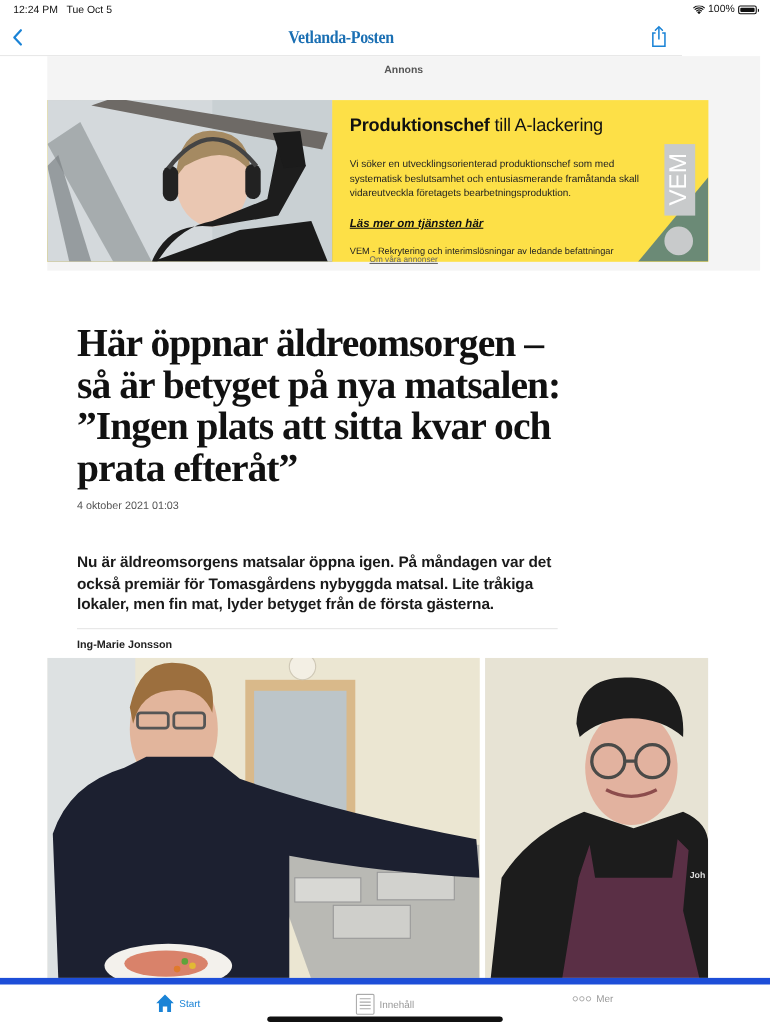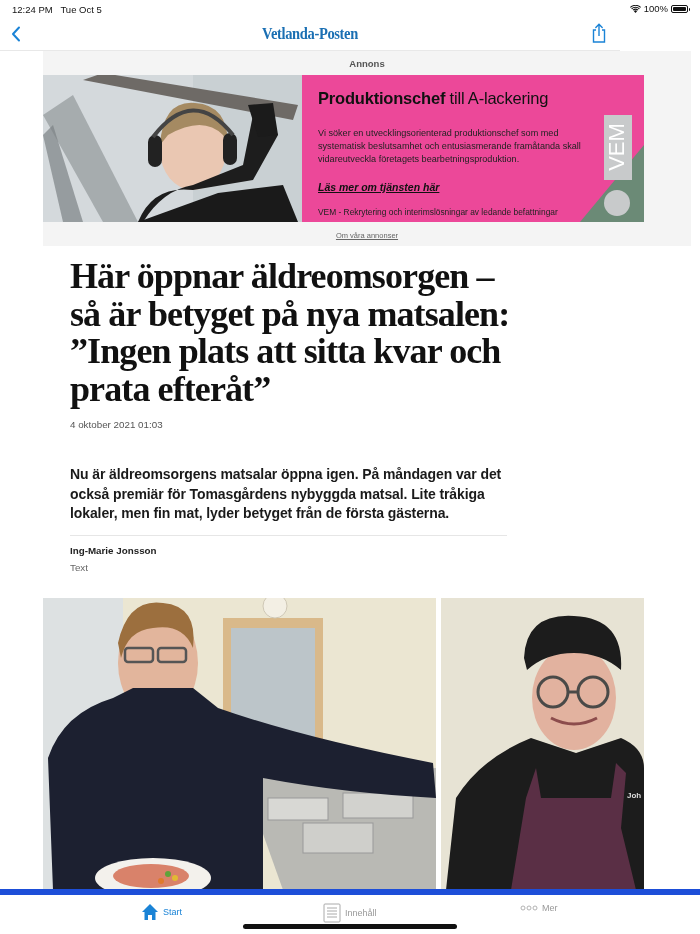--- a/index.html
+++ b/index.html
@@ -13,34 +13,34 @@
   .battery::after { content: ""; position: absolute; right: -3px; top: 2px; width: 1.5px; height: 3px; background: #111; border-radius: 0 1px 1px 0; }
   .battery .fill { width: 100%; height: 100%; background: #111; border-radius: 1px; }
 
   .nav-bar { position: absolute; top: 18px; left: 0; width: 620px; height: 33px; border-bottom: 1px solid #e8e8e8; }
   .nav-back { position: absolute; left: 6px; top: 5px; width: 20px; height: 22px; display: flex; align-items: center; justify-content: center; cursor: pointer; }
   .nav-title { position: absolute; left: 0; right: 0; top: 6px; text-align: center; font-family: "Liberation Serif", "DejaVu Serif", serif; font-weight: bold; font-size: 16.5px; color: #1a6fb3; letter-spacing: -0.4px; transform: scaleX(0.88); }
   .nav-share { position: absolute; right: 12px; top: 4px; width: 18px; height: 22px; cursor: pointer; }
 
   .ad-block { position: absolute; left: 43px; top: 51px; width: 648px; height: 195px; background: #f4f4f4; }
   .ad-label { position: absolute; top: 7px; left: 0; right: 0; text-align: center; font-size: 9.5px; font-weight: bold; color: #555; }
-  .ad-banner { position: absolute; left: 0; top: 24px; width: 601px; height: 147px; background: #ec4899; overflow: hidden; }
+  .ad-banner { position: absolute; left: 0; top: 40px; width: 601px; height: 147px; background: #fde047; overflow: hidden; }
   .ad-image { position: absolute; left: 0; top: 0; width: 259px; height: 147px; overflow: hidden;
     background: linear-gradient(160deg, #cfd4d8 0%, #e9ecee 30%, #b9c0c4 55%, #8f9599 100%); }
   .ad-content { position: absolute; left: 275px; top: 14px; width: 270px; }
   .ad-headline { font-size: 16.5px; color: #111; letter-spacing: -0.2px; white-space: nowrap; }
   .ad-headline b { font-weight: bold; }
   .ad-desc { margin-top: 19px; font-size: 9.1px; line-height: 13px; color: #222; }
   .ad-cta { display: inline-block; margin-top: 15px; font-size: 10.5px; font-weight: bold; color: #111; text-decoration: underline; cursor: pointer; font-style: italic; }
   .ad-footer-text { margin-top: 12px; font-size: 8.4px; color: #222; white-space: nowrap; }
   .ad-logo { position: absolute; right: 0; top: 0; width: 64px; height: 147px; }
   .ad-about { position: absolute; left: 0; right: 0; top: 180px; text-align: center; font-size: 7.5px; color: #666; text-decoration: underline; cursor: pointer; }
 
   .article { position: absolute; left: 70px; top: 258px; width: 440px; }
-  .headline { font-family: "Liberation Serif", "DejaVu Serif", serif; font-weight: bold; font-size: 36px; line-height: 37.5px; letter-spacing: -0.9px; color: #111; }
+  .headline { font-family: "Liberation Serif", "DejaVu Serif", serif; font-weight: bold; font-size: 36px; line-height: 37.5px; letter-spacing: -0.9px; color: #111; margin-top: 36px; }
   .dateline { margin-top: 11px; font-size: 9.8px; color: #555; }
   .lead { margin-top: 35px; font-size: 14px; font-weight: bold; line-height: 19.5px; color: #1a1a1a; letter-spacing: -0.1px; }
   .divider { margin-top: 11px; width: 437px; height: 1px; background: #e6e6e6; }
   .byline-name { margin-top: 9px; font-size: 9.8px; font-weight: bold; color: #222; }
   .byline-role { margin-top: 6px; font-size: 9.8px; color: #666; }
 
   .photo-row { position: absolute; left: 43px; top: 598px; width: 601px; height: 292px; overflow: hidden; }
   .photo-left { position: absolute; left: 0; top: 0; width: 393px; height: 292px; overflow: hidden;
     background: linear-gradient(90deg, #dfe3e6 0%, #ece7d6 30%, #eee6cf 60%, #e8e1c9 100%); }
   .photo-right { position: absolute; left: 398px; top: 0; width: 203px; height: 292px; overflow: hidden; background: #e5e5e5; }

